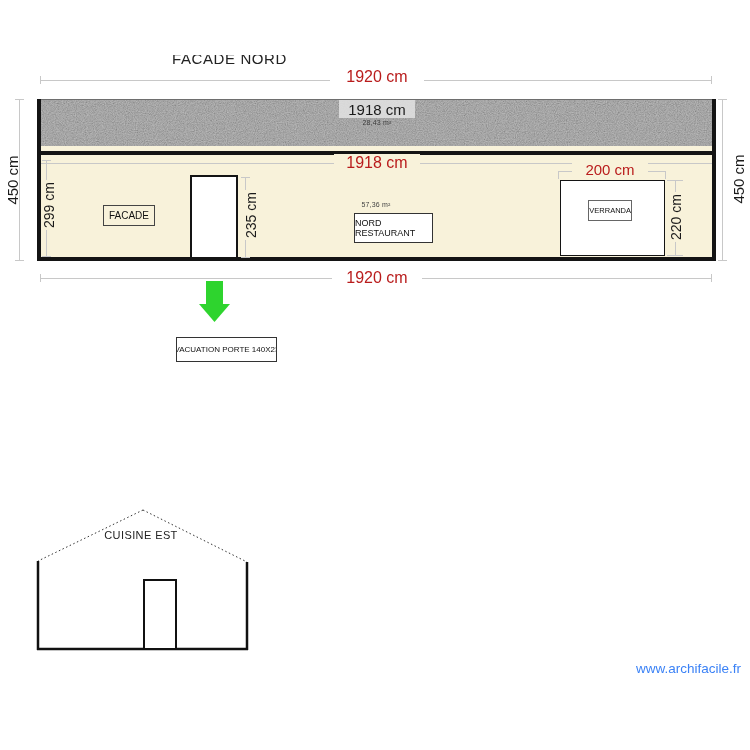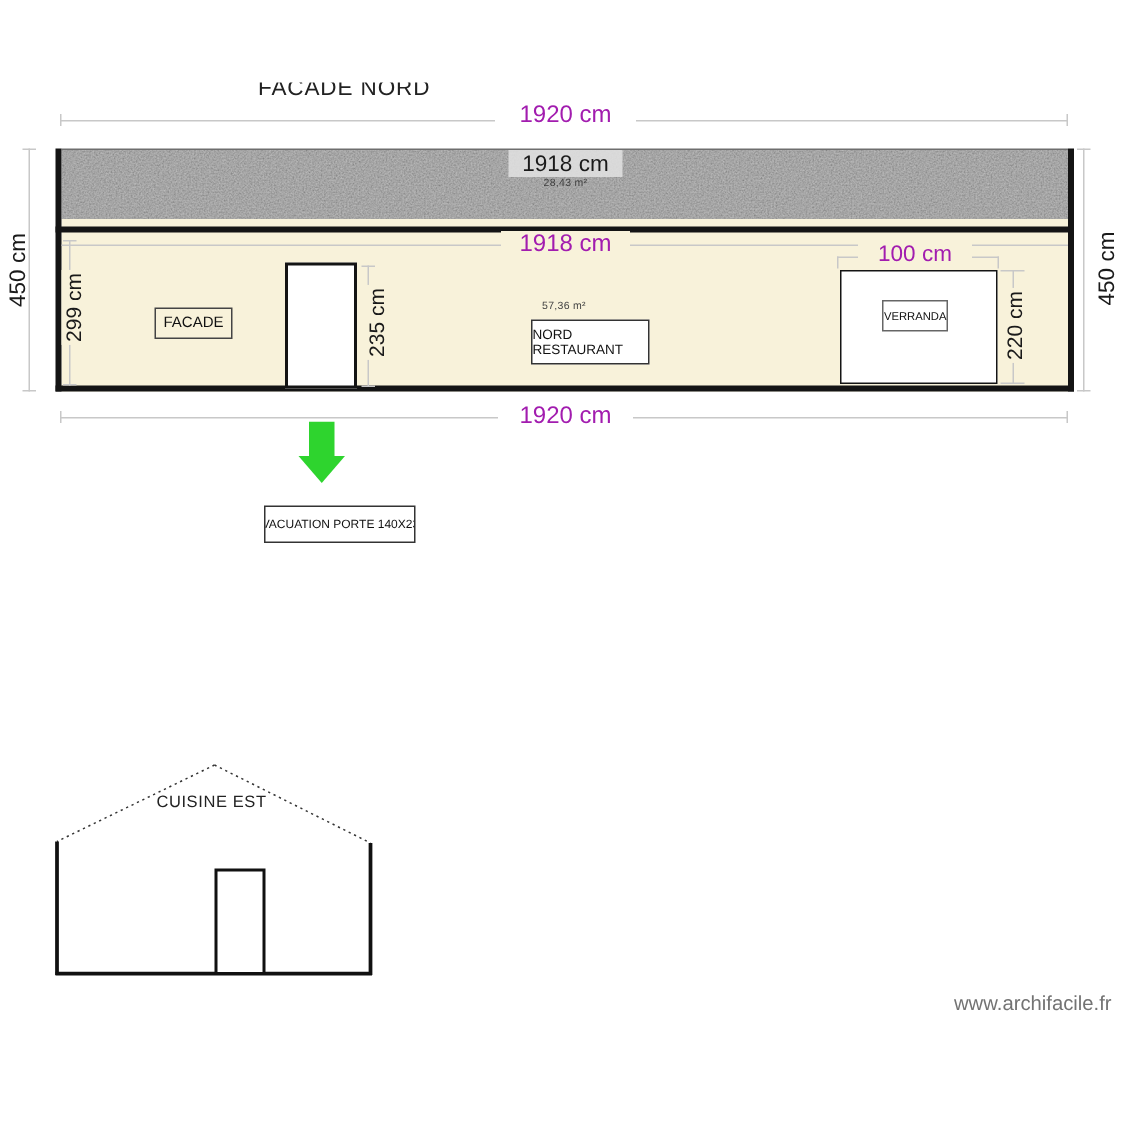--- a/index.html
+++ b/index.html
@@ -1,37 +1,37 @@
 <!DOCTYPE html>
 <html><head>
 <meta charset="utf-8">
 <style>
   html,body{margin:0;padding:0;background:#fff;}
   .canvas{position:relative;width:750px;height:750px;background:#ffffff;overflow:hidden;
           font-family:"Liberation Sans", sans-serif;color:#1a1a1a;}
   .abs{position:absolute;}
   .dimline{position:absolute;background:#c8c8c8;}
   .tick{position:absolute;background:#c8c8c8;}
-  .dimtext{position:absolute;text-align:center;font-size:16px;color:#a21caf;background:#fff;z-index:5;}
+  .dimtext{position:absolute;text-align:center;font-size:16px;color:#b91c1c;background:#fff;z-index:5;}
   .dimtext.on-wall{background:#f8f2da;}
   .vt{position:absolute;white-space:nowrap;transform:translate(-50%,-50%) rotate(-90deg);
       font-size:15px;color:#1a1a1a;z-index:5;text-align:center;}
   .vt.on-wall{background:#f8f2da;font-size:14px;padding:0 2px;}
   .blackbar{position:absolute;background:#141414;}
   .labelbox{position:absolute;border:1px solid #444;display:flex;align-items:center;justify-content:center;
             color:#111;z-index:6;box-sizing:border-box;background:#fff;}
   .smallarea{position:absolute;text-align:center;font-size:7px;color:#444;z-index:6;letter-spacing:0.2px;}
   .titleclip{position:absolute;overflow:hidden;}
   .titleclip span{display:block;font-size:15px;line-height:17px;margin-top:-5px;letter-spacing:0.6px;color:#222;}
   .wall{position:absolute;left:41px;top:146px;width:671px;height:115px;background:#f8f2da;}
   .roof{position:absolute;left:41px;top:99px;width:671px;height:47px;border-top:1px solid #6e6e6e;box-sizing:border-box;}
   .rooflabel{position:absolute;left:339px;top:100px;width:76px;height:18px;background:rgba(224,224,224,0.88);
              font-size:15px;display:flex;align-items:center;justify-content:center;z-index:6;}
   .door{position:absolute;background:#fff;border:2px solid #141414;box-sizing:border-box;z-index:4;}
-  .footer{position:absolute;left:636px;top:661px;width:112px;font-size:13.5px;color:#737373;}
+  .footer{position:absolute;left:636px;top:661px;width:112px;font-size:13.5px;color:#3b82f6;}
   .est-title{position:absolute;left:103px;top:529px;width:76px;text-align:center;font-size:11px;
              letter-spacing:0.4px;color:#222;}
 </style>
 </head>
 <body>
 
 <div class="canvas">
 
   <div class="titleclip" style="left:172px;top:55px;width:122px;height:15px;">
     <span>FACADE NORD</span>
@@ -101,21 +101,21 @@
   </div>
 
   <div class="door" style="left:560px;top:180px;width:105px;height:76px;border-width:1.5px;"></div>
   <div class="labelbox" style="left:588px;top:200px;width:44px;height:21px;font-size:7.5px;border-color:#666;z-index:7;justify-content:flex-end;">
     <span>VERRANDA</span>
   </div>
 
   <div class="dimline" style="left:558px;top:171px;width:108px;height:1px;z-index:4;"></div>
   <div class="tick" style="left:558px;top:171px;width:1px;height:8px;z-index:4;"></div>
   <div class="tick" style="left:665px;top:171px;width:1px;height:8px;z-index:4;"></div>
-  <div class="dimtext on-wall" style="left:572px;top:161px;width:76px;font-size:15px;">100 cm</div>
+  <div class="dimtext on-wall" style="left:572px;top:161px;width:76px;font-size:15px;">200 cm</div>
 
   <div class="dimline" style="left:675px;top:180px;width:1px;height:76px;z-index:5;"></div>
   <div class="tick" style="left:667px;top:180px;width:16px;height:1px;z-index:5;"></div>
   <div class="tick" style="left:667px;top:255px;width:16px;height:1px;z-index:5;"></div>
   <div class="vt on-wall" style="left:676px;top:217px;z-index:6;">220 cm</div>
 
   <div class="dimline" style="left:40px;top:278px;width:672px;height:1px;"></div>
   <div class="tick" style="left:40px;top:274px;width:1px;height:8px;"></div>
   <div class="tick" style="left:711px;top:274px;width:1px;height:8px;"></div>
   <div class="dimtext" style="left:332px;top:269px;width:90px;">1920 cm</div>

